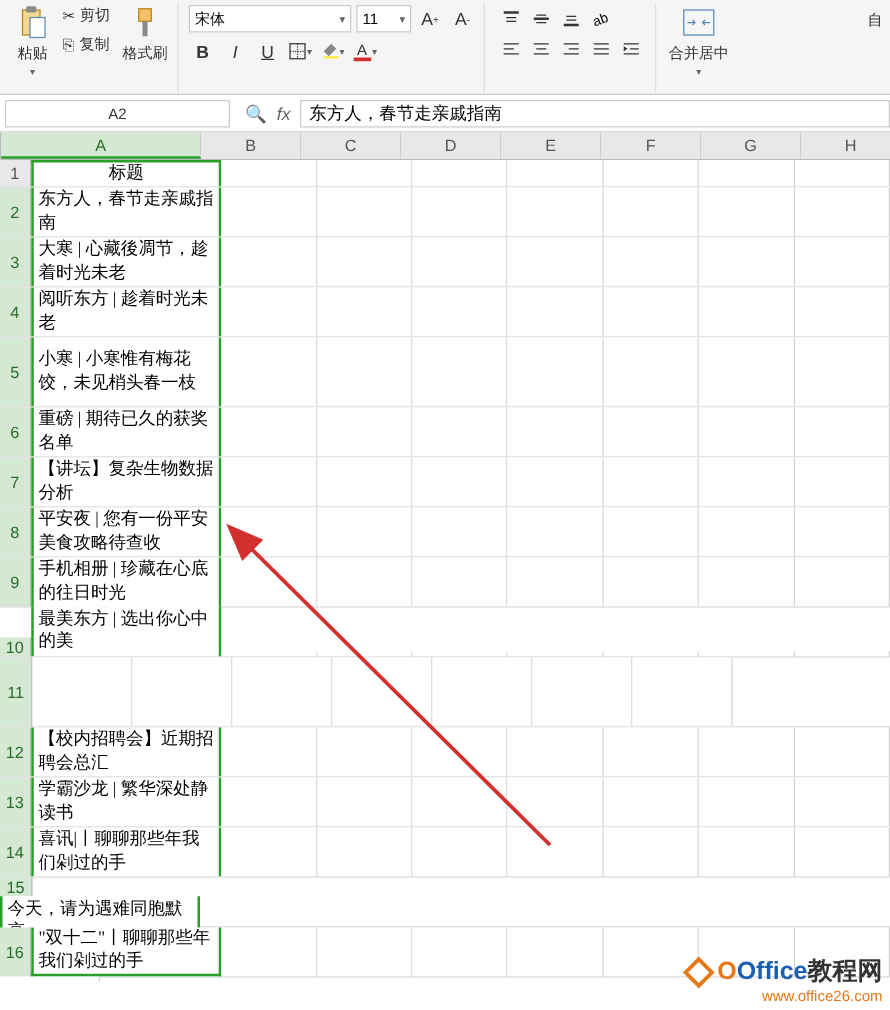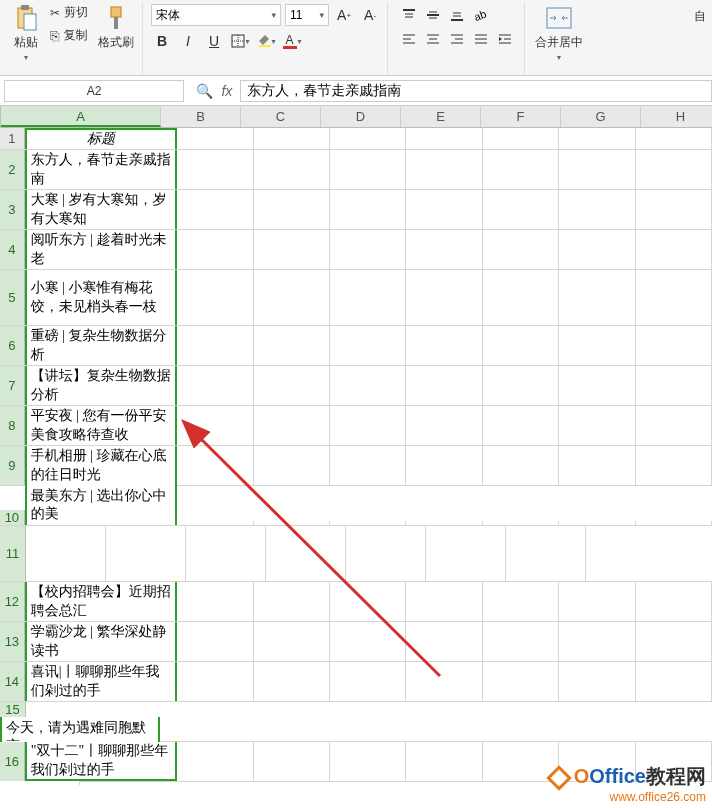--- a/index.html
+++ b/index.html
@@ -476,21 +476,21 @@
         <div class="col-header col-other">D</div>
         <div class="col-header col-other">E</div>
         <div class="col-header col-other">F</div>
         <div class="col-header col-other">G</div>
         <div class="col-header col-other">H</div>
       </div>
   </div>
   <div class="rows" id="rows">
       <div class="row" style="height: 22px;">
         <div class="row-header">1</div>
-        <div class="cell col-A center header-cell" style="border-top: 2px solid rgb(42, 158, 42); font-style: italic;">标题</div>
+        <div class="cell col-A center header-cell" style="border-top: 2px solid rgb(42, 158, 42);">标题</div>
         <div class="cell col-other" style="width: 80px;"></div>
         <div class="cell col-other" style="width: 80px;"></div>
         <div class="cell col-other" style="width: 80px;"></div>
         <div class="cell col-other" style="width: 80px;"></div>
         <div class="cell col-other" style="width: 80px;"></div>
         <div class="cell col-other" style="width: 80px;"></div>
         <div class="cell col-other" style="width: 80px;"></div>
       </div>
       <div class="row" style="height: 40px;">
         <div class="row-header selected">2</div>
@@ -498,21 +498,21 @@
         <div class="cell col-other" style="width: 80px;"></div>
         <div class="cell col-other" style="width: 80px;"></div>
         <div class="cell col-other" style="width: 80px;"></div>
         <div class="cell col-other" style="width: 80px;"></div>
         <div class="cell col-other" style="width: 80px;"></div>
         <div class="cell col-other" style="width: 80px;"></div>
         <div class="cell col-other" style="width: 80px;"></div>
       </div>
       <div class="row" style="height: 40px;">
         <div class="row-header selected">3</div>
-        <div class="cell col-A">大寒 | 岁有大寒知，岁有大寒知</div>
+        <div class="cell col-A">大寒 | 心藏後凋节，趁着时光未老</div>
         <div class="cell col-other" style="width: 80px;"></div>
         <div class="cell col-other" style="width: 80px;"></div>
         <div class="cell col-other" style="width: 80px;"></div>
         <div class="cell col-other" style="width: 80px;"></div>
         <div class="cell col-other" style="width: 80px;"></div>
         <div class="cell col-other" style="width: 80px;"></div>
         <div class="cell col-other" style="width: 80px;"></div>
       </div>
       <div class="row" style="height: 40px;">
         <div class="row-header selected">4</div>
@@ -531,21 +531,21 @@
         <div class="cell col-other" style="width: 80px;"></div>
         <div class="cell col-other" style="width: 80px;"></div>
         <div class="cell col-other" style="width: 80px;"></div>
         <div class="cell col-other" style="width: 80px;"></div>
         <div class="cell col-other" style="width: 80px;"></div>
         <div class="cell col-other" style="width: 80px;"></div>
         <div class="cell col-other" style="width: 80px;"></div>
       </div>
       <div class="row" style="height: 40px;">
         <div class="row-header selected">6</div>
-        <div class="cell col-A">重磅 | 复杂生物数据分析</div>
+        <div class="cell col-A">重磅 | 期待已久的获奖名单</div>
         <div class="cell col-other" style="width: 80px;"></div>
         <div class="cell col-other" style="width: 80px;"></div>
         <div class="cell col-other" style="width: 80px;"></div>
         <div class="cell col-other" style="width: 80px;"></div>
         <div class="cell col-other" style="width: 80px;"></div>
         <div class="cell col-other" style="width: 80px;"></div>
         <div class="cell col-other" style="width: 80px;"></div>
       </div>
       <div class="row" style="height: 40px;">
         <div class="row-header selected">7</div>

